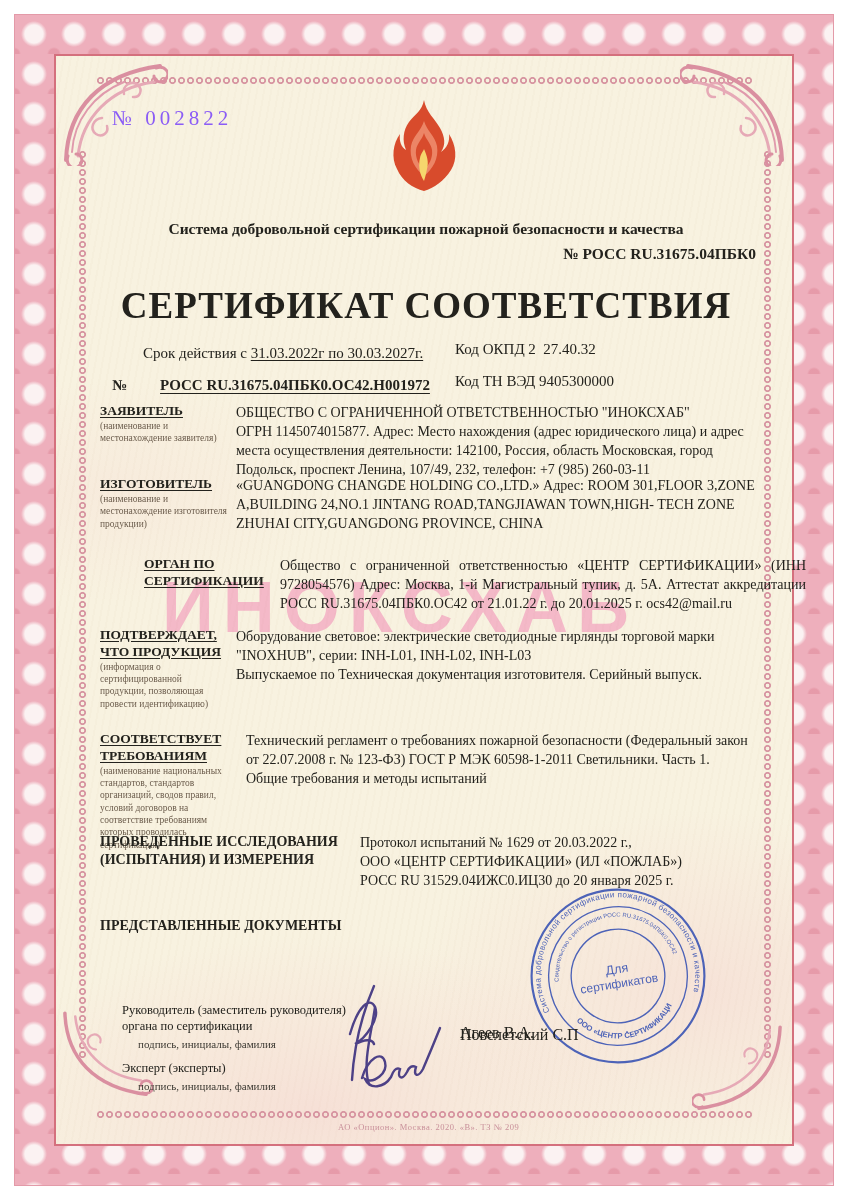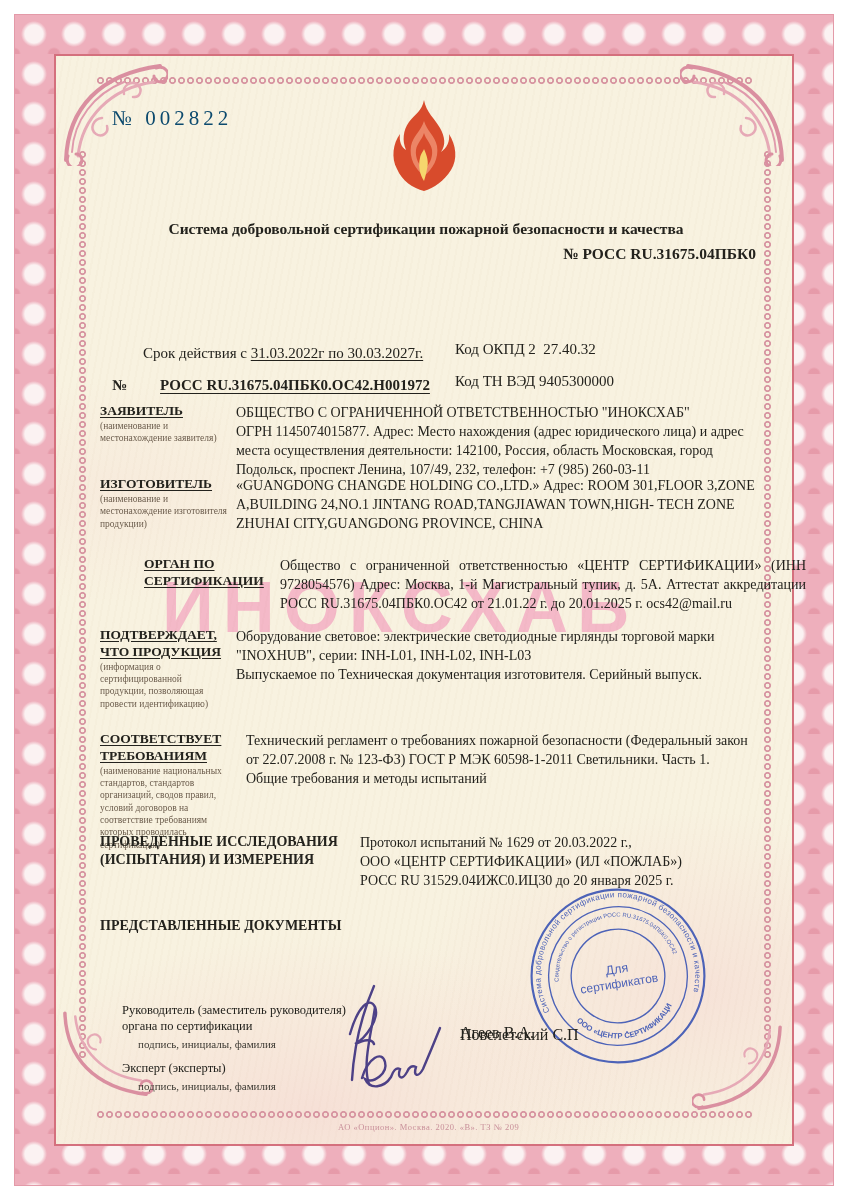--- a/index.html
+++ b/index.html
@@ -20,21 +20,21 @@
            radial-gradient(ellipse 300px 160px at 8% 40%, rgba(242,183,193,.12), rgba(242,183,193,0) 70%),
            repeating-linear-gradient(100deg, rgba(205,185,150,.05) 0 2px, rgba(205,185,150,0) 2px 7px);}
   
   .chain{position:absolute;background-repeat:repeat-x;
          background-image:radial-gradient(circle 3.4px at 4.5px 4.5px, rgba(250,245,240,0) 1.6px, #d795a1 2.1px 3.1px, rgba(250,245,240,0) 3.9px);
          background-size:9px 9px;}
   .chain-h{height:9px;left:96px;right:96px;}
   .chain-v{width:9px;top:150px;bottom:140px;background-repeat:repeat-y;}
   .flourish{position:absolute;width:110px;height:110px;}
   
-  .docnum{position:absolute;left:112px;top:106px;font-size:21px;letter-spacing:4px;color:#0c4a6e;}
+  .docnum{position:absolute;left:112px;top:106px;font-size:21px;letter-spacing:4px;color:#8b5cf6;}
   .flame{position:absolute;left:384px;top:96px;width:80px;height:112px;}
   .sysline{position:absolute;left:96px;width:660px;top:220px;text-align:center;font-weight:bold;font-size:15.5px;}
   .sysnum{position:absolute;left:96px;width:660px;top:245px;text-align:right;font-weight:bold;font-size:15.5px;}
   .title{position:absolute;left:86px;width:680px;top:284px;text-align:center;font-weight:bold;font-size:37px;letter-spacing:1px;}
   .validity{position:absolute;left:143px;top:345px;font-size:15px;}
   .okpd{position:absolute;left:455px;top:341px;font-size:15px;white-space:nowrap;}
   .tnved{position:absolute;left:455px;top:373px;font-size:15px;white-space:nowrap;}
   .certnum-row{position:absolute;left:112px;top:377px;font-size:15px;font-weight:bold;}
   .certnum-row .num{margin-left:33px;text-decoration:underline;text-underline-offset:3px;}
   .u{text-decoration:underline;text-underline-offset:2px;}
@@ -114,20 +114,21 @@
   <svg class="flame" viewBox="0 0 80 110">
     <path fill="#d84b2c" d="M40,3 C42,15 51,22 56,31 C61,40 62,48 57,55 C63,51 66,44 65,37 C72,48 74,62 67,73 C60,84 50,91 40,94 C29,91 18,84 13,72 C7,61 9,46 16,37 C15,44 17,50 22,53 C18,44 19,33 25,25 C31,17 38,14 40,3 Z"></path>
     <path fill="#eb８265" fill-opacity="0" d=""></path>
     <path fill="#ec8566" d="M40,24 C43,34 51,39 53,49 C55,61 49,72 40,79 C31,72 25,61 27,49 C29,39 37,34 40,24 Z"></path>
     <path fill="#d84b2c" d="M40,36 C42,43 47,46 48,53 C49,61 45,68 40,73 C35,68 31,61 32,53 C33,46 38,43 40,36 Z"></path>
     <path fill="#f6d66d" d="M40,52 C43,59 45,65 43,72 C42,77 41,81 40,84 C36,78 34,69 36,61 C37,56 39,55 40,52 Z"></path>
   </svg>
 
   <div class="sysline">Система добровольной сертификации пожарной безопасности и качества</div>
   <div class="sysnum">№ РОСС RU.31675.04ПБК0</div>
+  <div class="title">СЕРТИФИКАТ СООТВЕТСТВИЯ</div>
 
   <div class="validity"><span>Срок действия с </span><span class="u">31.03.2022г по 30.03.2027г.</span></div>
   <div class="okpd"><span>Код ОКПД 2</span>&nbsp;&nbsp;<span>27.40.32</span></div>
   <div class="tnved"><span>Код ТН ВЭД</span>&nbsp;<span>9405300000</span></div>
   <div class="certnum-row"><span>№</span><span class="num">РОСС RU.31675.04ПБК0.ОС42.Н001972</span></div>
 
   <div class="sec" style="top:403px;">
     <div class="lab">
         <div class="big u">ЗАЯВИТЕЛЬ</div>
       <div class="small">(наименование и местонахождение заявителя)</div>

